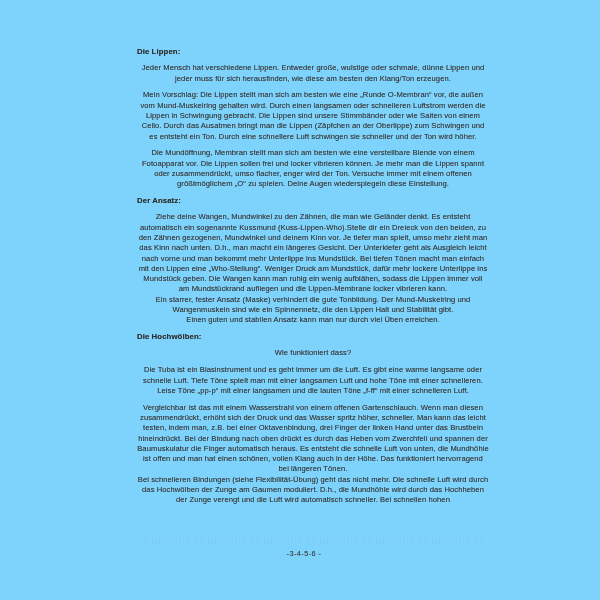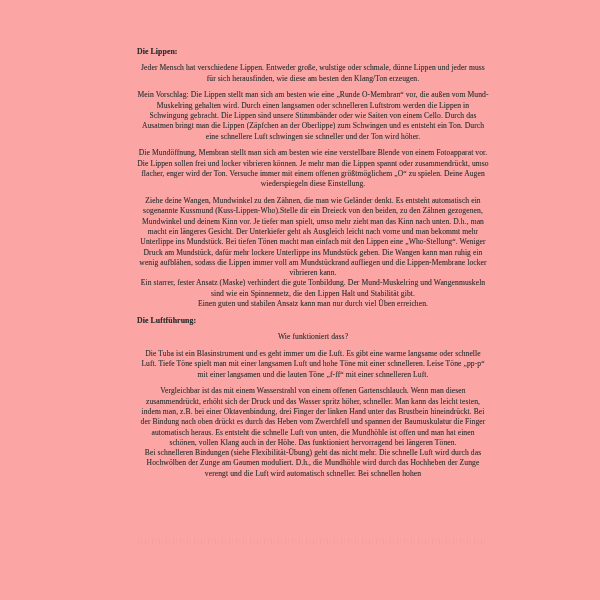--- a/index.html
+++ b/index.html
@@ -7,22 +7,22 @@
     padding: 0;
     width: 600px;
     height: 600px;
     background: #fdfdfd;
     overflow: hidden;
   }
   .page {
     position: relative;
     width: 600px;
     height: 600px;
-    background: #fca5a5;
-    font-family: Liberation Serif, serif;
+    background: #7dd3fc;
+    font-family: Liberation Sans, sans-serif;
   }
   .text-column {
     position: absolute;
     left: 137px;
     top: 44px;
     width: 352px;
     color: #3a3a3a;
     font-size: 7.6px;
     line-height: 10.3px;
     letter-spacing: 0.08px;
@@ -70,27 +70,29 @@
 <body>
 
 <div class="page">
   <div class="text-column">
 
     <h3>Die Lippen:</h3>
     <p>Jeder Mensch hat verschiedene Lippen. Entweder große, wulstige oder schmale, dünne Lippen und jeder muss für sich herausfinden, wie diese am besten den Klang/Ton erzeugen.</p>
     <p>Mein Vorschlag: Die Lippen stellt man sich am besten wie eine „Runde O-Membran“ vor, die außen vom Mund-Muskelring gehalten wird. Durch einen langsamen oder schnelleren Luftstrom werden die Lippen in Schwingung gebracht. Die Lippen sind unsere Stimmbänder oder wie Saiten von einem Cello. Durch das Ausatmen bringt man die Lippen (Zäpfchen an der Oberlippe) zum Schwingen und es entsteht ein Ton. Durch eine schnellere Luft schwingen sie schneller und der Ton wird höher.</p>
     <p>Die Mundöffnung, Membran stellt man sich am besten wie eine verstellbare Blende von einem Fotoapparat vor. Die Lippen sollen frei und locker vibrieren können. Je mehr man die Lippen spannt oder zusammendrückt, umso flacher, enger wird der Ton. Versuche immer mit einem offenen größtmöglichem „O“ zu spielen. Deine Augen wiederspiegeln diese Einstellung.</p>
 
+    <h3>Der Ansatz:</h3>
     <p>Ziehe deine Wangen, Mundwinkel zu den Zähnen, die man wie Geländer denkt. Es entsteht automatisch ein sogenannte Kussmund (Kuss-Lippen-Who).Stelle dir ein Dreieck von den beiden, zu den Zähnen gezogenen, Mundwinkel und deinem Kinn vor. Je tiefer man spielt, umso mehr zieht man das Kinn nach unten. D.h., man macht ein längeres Gesicht. Der Unterkiefer geht als Ausgleich leicht nach vorne und man bekommt mehr Unterlippe ins Mundstück. Bei tiefen Tönen macht man einfach mit den Lippen eine „Who-Stellung“. Weniger Druck am Mundstück, dafür mehr lockere Unterlippe ins Mundstück geben. Die Wangen kann man ruhig ein wenig aufblähen, sodass die Lippen immer voll am Mundstückrand aufliegen und die Lippen-Membrane locker vibrieren kann.
 Ein starrer, fester Ansatz (Maske) verhindert die gute Tonbildung. Der Mund-Muskelring und Wangenmuskeln sind wie ein Spinnennetz, die den Lippen Halt und Stabilität gibt.
 Einen guten und stabilen Ansatz kann man nur durch viel Üben erreichen.</p>
 
-    <h3>Die Luftführung:</h3>
+    <h3>Die Hochwölben:</h3>
     <p>Wie funktioniert dass?</p>
     <p>Die Tuba ist ein Blasinstrument und es geht immer um die Luft. Es gibt eine warme langsame oder schnelle Luft. Tiefe Töne spielt man mit einer langsamen Luft und hohe Töne mit einer schnelleren. Leise Töne „pp-p“ mit einer langsamen und die lauten Töne „f-ff“ mit einer schnelleren Luft.</p>
     <p>Vergleichbar ist das mit einem Wasserstrahl von einem offenen Gartenschlauch. Wenn man diesen zusammendrückt, erhöht sich der Druck und das Wasser spritz höher, schneller. Man kann das leicht testen, indem man, z.B. bei einer Oktavenbindung, drei Finger der linken Hand unter das Brustbein hineindrückt. Bei der Bindung nach oben drückt es durch das Heben vom Zwerchfell und spannen der Baumuskulatur die Finger automatisch heraus. Es entsteht die schnelle Luft von unten, die Mundhöhle ist offen und man hat einen schönen, vollen Klang auch in der Höhe. Das funktioniert hervorragend bei längeren Tönen.
 Bei schnelleren Bindungen (siehe Flexibilität-Übung) geht das nicht mehr. Die schnelle Luft wird durch das Hochwölben der Zunge am Gaumen moduliert. D.h., die Mundhöhle wird durch das Hochheben der Zunge verengt und die Luft wird automatisch schneller. Bei schnellen hohen</p>
 
   </div>
 
   <div class="noise-band"></div>
 
+  <div class="page-number">-3-4-5-6 -</div>
 </div>
 
 </body></html>

